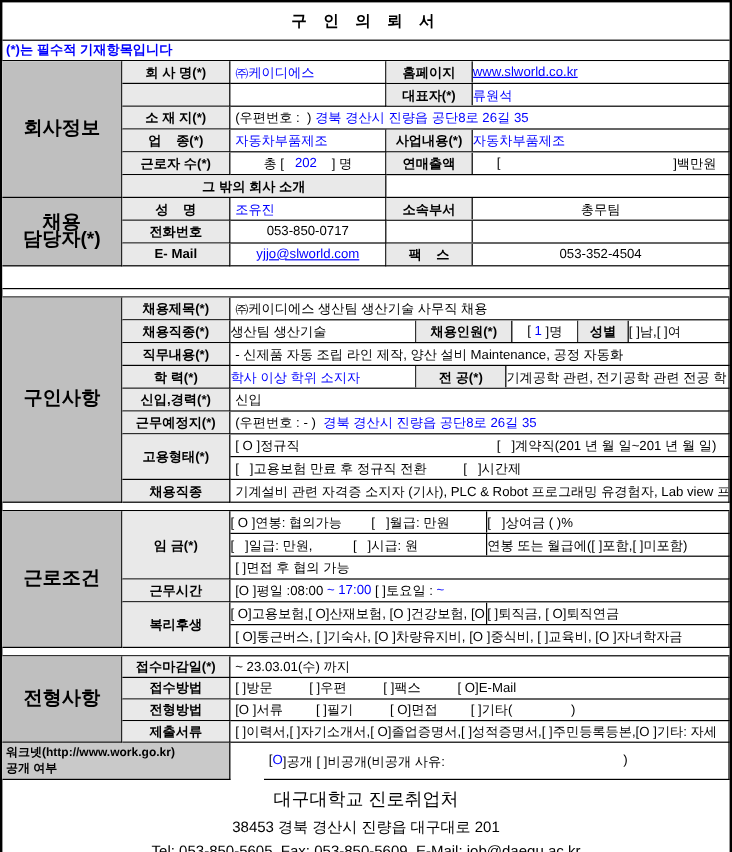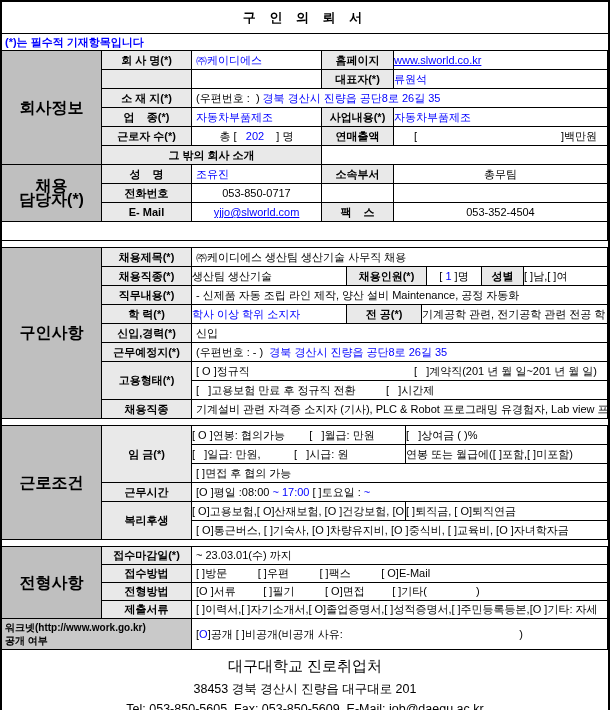--- a/index.html
+++ b/index.html
@@ -8,21 +8,21 @@
     font-family:"Liberation Sans","DejaVu Sans",sans-serif;font-size:11px;color:#000;
   }
   .title{height:31px;display:flex;align-items:center;justify-content:center;
     font-size:13px;font-weight:bold;letter-spacing:5px;border-bottom:1px solid #000;}
   .note{height:16px;line-height:16px;padding-left:3px;font-weight:bold;color:#00f;
     border-bottom:1px solid #000;}
   .blk{display:grid;background:#fff;}
   .t1{grid-template-columns:100px 90px 130px 1fr;grid-auto-rows:19px;}
   .t3{grid-template-columns:100px 90px 1fr;grid-auto-rows:19px;}
   .t5{grid-template-columns:100px 90px 1fr;grid-auto-rows:18px;}
-  .t6{grid-template-columns:190px 1fr;grid-auto-rows:31px;}
+  .t6{grid-template-columns:190px 1fr;grid-auto-rows:31px;gap:28px;}
   .bt{border-top:1px solid #000;}
   .gap{height:6px;}
   .c{display:flex;align-items:center;padding:0 4px;border-right:1px solid #000;
      border-bottom:1px solid #000;white-space:pre;overflow:hidden;min-width:0;}
   .lab{background:#e9e9e9;font-weight:bold;justify-content:center;padding:0 2px;}
   .cat{background:#bfbfbf;font-weight:bold;justify-content:center;text-align:center;
        font-size:16px;flex-direction:column;line-height:14px;}
   .rest{padding:0;}
   .sub{display:flex;align-items:center;padding:0 0;border-right:1px solid #000;
        height:100%;white-space:pre;overflow:hidden;min-width:0;box-sizing:border-box;}

